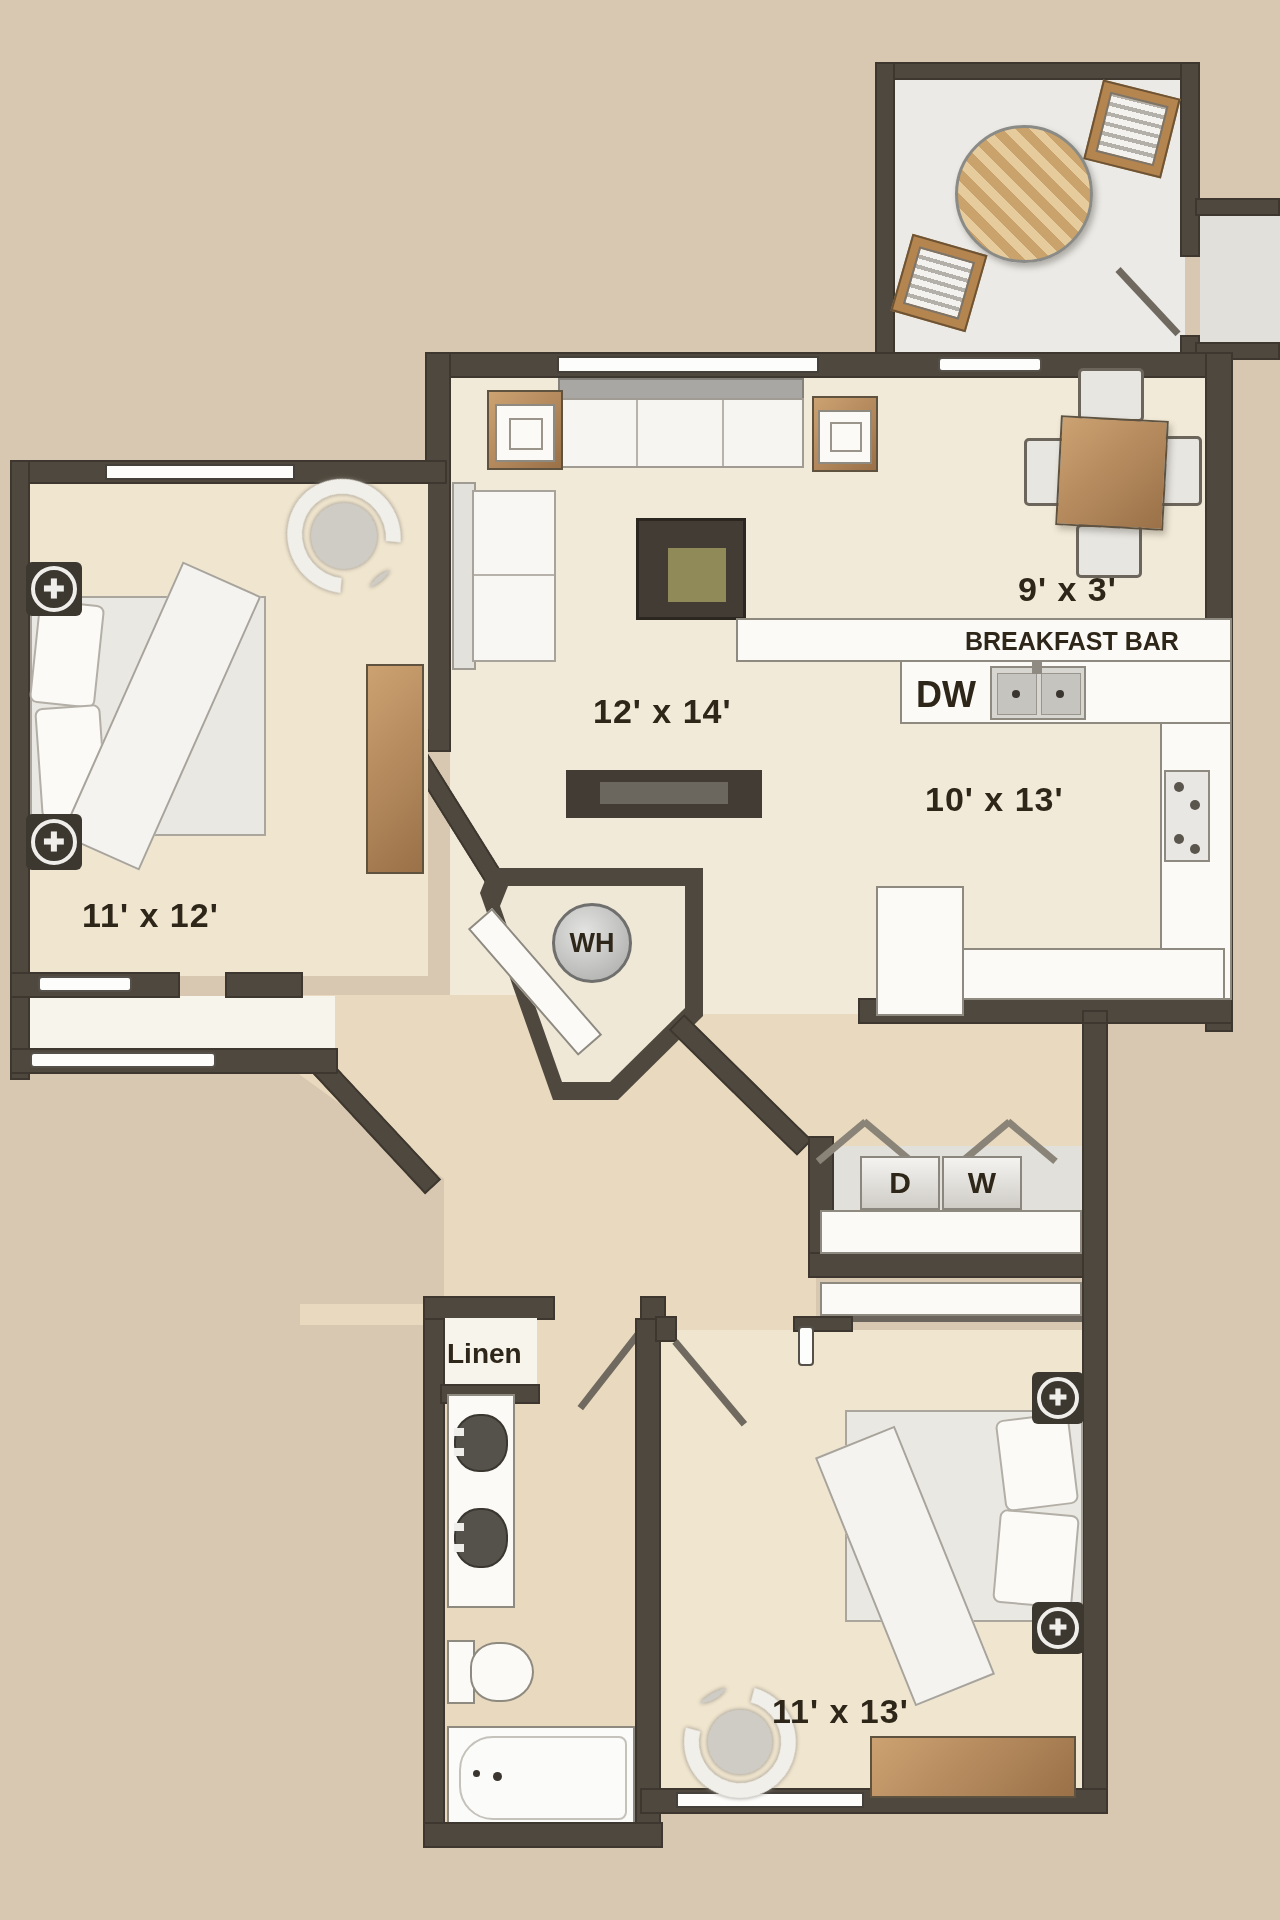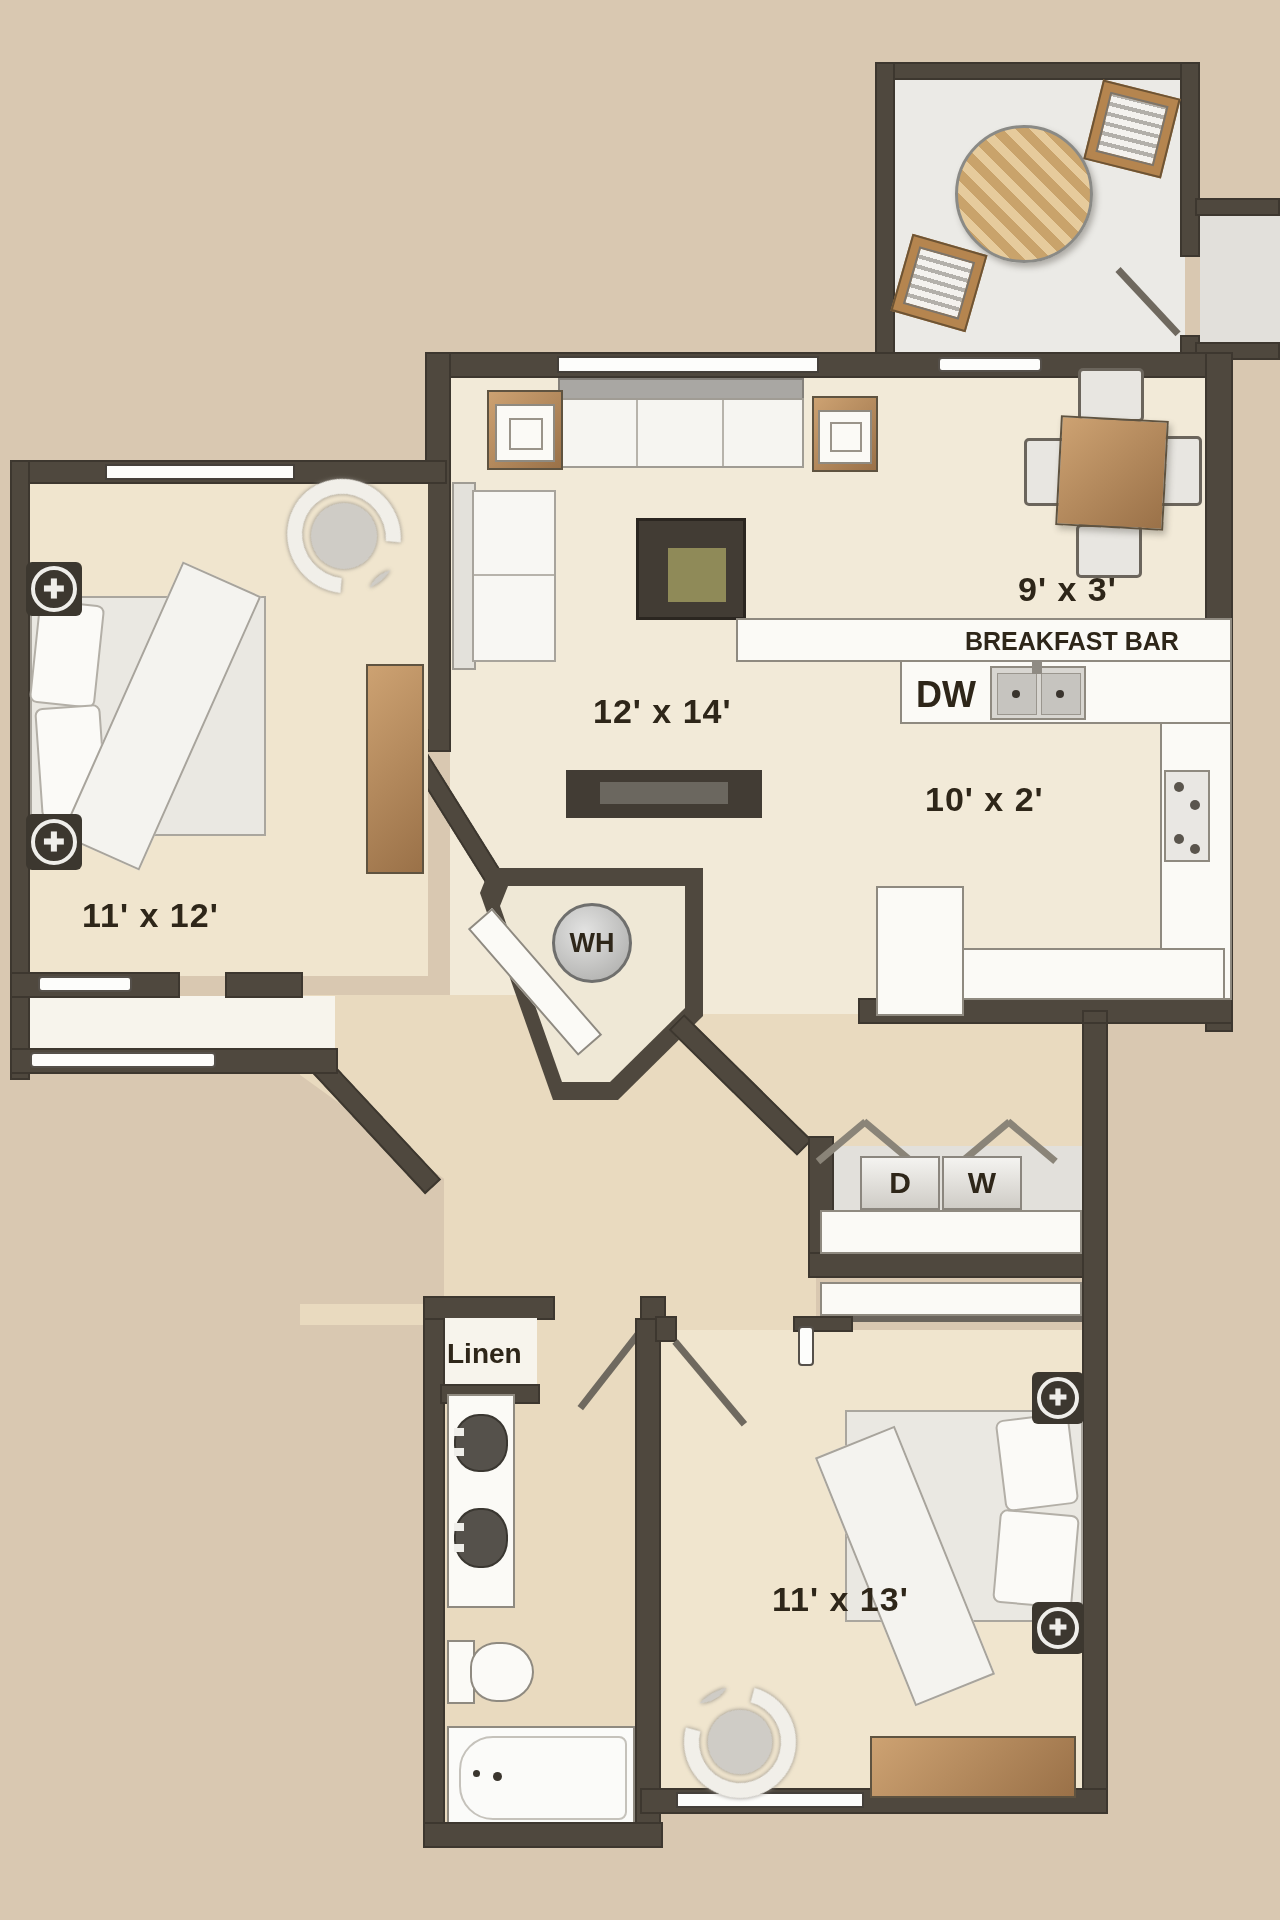--- a/index.html
+++ b/index.html
@@ -117,21 +117,21 @@
   </div>
   <div class="white" style="left:1160px;top:722px;width:72px;height:278px"></div>
   <div class="abs" style="left:1164px;top:770px;width:46px;height:92px;background:#e9e7e3;border:2px solid #8f8a80;box-sizing:border-box">
     <div class="abs" style="left:8px;top:10px;width:10px;height:10px;background:#5a554d;border-radius:50%"></div>
     <div class="abs" style="left:24px;top:28px;width:10px;height:10px;background:#5a554d;border-radius:50%"></div>
     <div class="abs" style="left:8px;top:62px;width:10px;height:10px;background:#5a554d;border-radius:50%"></div>
     <div class="abs" style="left:24px;top:72px;width:10px;height:10px;background:#5a554d;border-radius:50%"></div>
   </div>
   <div class="white" style="left:960px;top:948px;width:265px;height:52px"></div>
   <div class="white" style="left:876px;top:886px;width:88px;height:130px"></div>
-  <div class="lbl dim" style="left:925px;top:780px">10' x 2'</div>
+  <div class="lbl dim" style="left:925px;top:780px">10' x 13'</div>
 
   <div class="abs" style="left:480px;top:868px;width:225px;height:234px;background:#4f483e;clip-path:polygon(10px 0,223px 0,223px 148px,138px 232px,73px 232px,0 25px)"></div>
   <div class="abs" style="left:480px;top:868px;width:225px;height:234px;background:#efe8d6;clip-path:polygon(28px 18px,205px 18px,205px 140px,130px 214px,82px 214px,20px 38px)"></div>
   <div class="abs" style="left:492px;top:908px;width:168px;height:32px;background:#fbfaf6;border:2px solid #8f8a80;transform-origin:0 0;transform:rotate(49deg);box-sizing:border-box"></div>
   <div class="abs" style="left:552px;top:903px;width:74px;height:74px;border-radius:50%;background:radial-gradient(circle at 40% 35%,#e3e3e2,#a8a8a6);border:3px solid #6f6f6d;display:flex;align-items:center;justify-content:center">
     <span class="lbl" style="position:static;font-size:27px;letter-spacing:0">WH</span>
   </div>
 
   <div class="w" style="left:328px;top:1058px;width:166px;height:22px;transform-origin:0 0;transform:rotate(47deg)"></div>
   <div class="w" style="left:684px;top:1014px;width:180px;height:22px;transform-origin:0 0;transform:rotate(44.5deg)"></div>
@@ -221,15 +221,15 @@
   <div class="pillow" style="left:996px;top:1512px;width:80px;height:94px;transform:rotate(5deg)"></div>
   <div class="duvet" style="left:862px;top:1432px;width:86px;height:268px;transform:rotate(-22deg)"></div>
   <div class="xpost" style="left:1032px;top:1372px;width:52px;height:52px">
       <div class="ring" style="width:34px;height:34px;font-size:22px">✚</div>
     </div>
   <div class="xpost" style="left:1032px;top:1602px;width:52px;height:52px">
       <div class="ring" style="width:34px;height:34px;font-size:22px">✚</div>
     </div>
   <div class="hshoe" style="left:684px;top:1686px;width:112px;height:112px;transform:rotate(150deg)"></div>
   <div class="wood" style="left:870px;top:1736px;width:206px;height:62px"></div>
-  <div class="lbl dim" style="left:772px;top:1580px">11' x 13'</div>
+  <div class="lbl dim" style="left:772px;top:1692px">11' x 13'</div>
 
 </div>
 
 </body></html>

